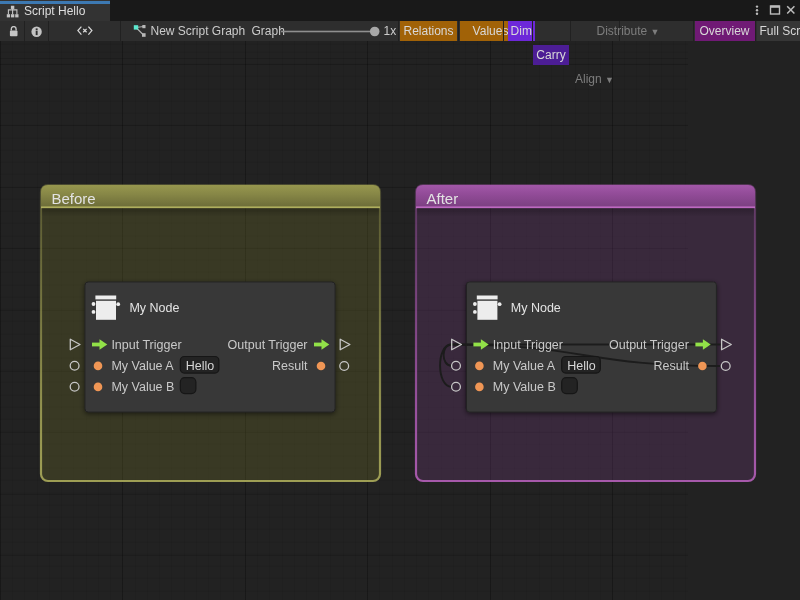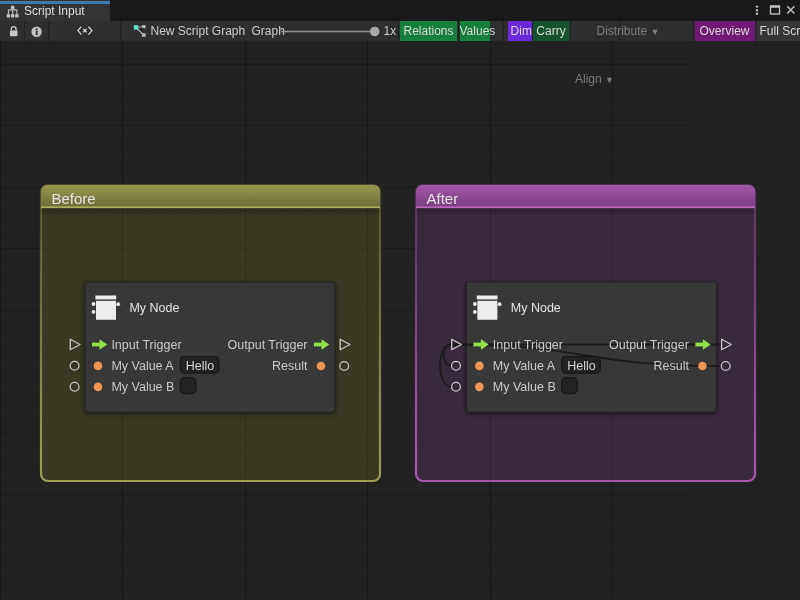--- a/index.html
+++ b/index.html
@@ -4,21 +4,21 @@
 <style>
   html,body{margin:0;padding:0;width:800px;height:600px;overflow:hidden;
     background:#222222;font-family:"Liberation Sans",sans-serif;-webkit-font-smoothing:antialiased;}
   #tabbar{position:absolute;left:0;top:0;width:800px;height:21px;background:#191919;}
   #tab{position:absolute;left:0;top:0;width:110px;height:21px;background:#333333;}
   #tabblue{position:absolute;left:0;top:1px;width:110px;height:2.5px;background:#3d79b2;}
   #tabtext{position:absolute;left:24px;top:4px;font-size:12px;color:#dedede;}
   #toolbar{position:absolute;left:0;top:21px;width:800px;height:20px;background:#2e2e2e;}
   .sep{position:absolute;top:21px;width:1px;height:20px;background:#212121;}
   .btn{position:absolute;top:21px;height:20px;line-height:20px;font-size:12px;color:#d8d8d8;text-align:center;}
-  .btn.on{background:#15803d;}
+  .btn.on{background:#a16207;}
   .btn.off{color:#7d7d7d;}
   .mini{position:absolute;top:21px;height:20px;line-height:21px;font-size:12px;color:#cccccc;}
   #canvas{position:absolute;left:0;top:41px;width:688px;height:559px;
     background-color:#222222;
     background-image:
       repeating-linear-gradient(90deg, rgba(0,0,0,0.24) 0px, rgba(0,0,0,0.24) 1px, transparent 1px, transparent 122.4px),
       repeating-linear-gradient(180deg, rgba(0,0,0,0.16) 0px, rgba(0,0,0,0.16) 1px, transparent 1px, transparent 61.4px),
       repeating-linear-gradient(90deg, rgba(0,0,0,0.07) 0px, rgba(0,0,0,0.07) 1px, transparent 1px, transparent 12.24px),
       repeating-linear-gradient(180deg, rgba(0,0,0,0.07) 0px, rgba(0,0,0,0.07) 1px, transparent 1px, transparent 12.24px);
     background-position: 0px 0px, 0px 23px, 0px 0px, 0px 10.7px;
@@ -159,21 +159,21 @@
 <div id="tabblue"></div>
 <svg id="tabicon" style="position:absolute;left:5px;top:5px;" width="15" height="14" viewBox="0 0 15 14">
   <g stroke="#c4c4c4" stroke-width="1.1" fill="none">
     <path d="M7.6,3.9 L7.6,9.2 M3.4,9.2 L3.4,4.9 L11.9,4.9 L11.9,9.2"></path>
   </g>
   <rect x="5.9" y="0.75" width="3.4" height="3.2" fill="#c4c4c4"></rect>
   <rect x="1.8" y="9.2" width="3.3" height="3.2" fill="#c4c4c4"></rect>
   <rect x="6" y="9.2" width="3.3" height="3.2" fill="#c4c4c4"></rect>
   <rect x="10.2" y="9.2" width="3.3" height="3.2" fill="#c4c4c4"></rect>
 </svg>
-<div id="tabtext">Script Input</div>
+<div id="tabtext">Script Hello</div>
 
 <svg style="position:absolute;left:750px;top:3px;" width="50" height="15" viewBox="0 0 50 15">
   <g fill="#bcbcbc">
     <circle cx="7" cy="3.6" r="1.2"></circle>
       <circle cx="7" cy="7.2" r="1.2"></circle>
       <circle cx="7" cy="10.8" r="1.2"></circle>
   </g>
   <rect x="20.5" y="3" width="9" height="8" fill="none" stroke="#bcbcbc" stroke-width="1.4"></rect>
   <rect x="20.5" y="2.6" width="9" height="2.2" fill="#bcbcbc"></rect>
   <path d="M37.2,3.2 L44.4,10.6 M44.4,3.2 L37.2,10.6" stroke="#bcbcbc" stroke-width="1.5"></path>
@@ -209,25 +209,25 @@
 <div class="mini" style="left:251.5px;">Graph</div>
 <svg style="position:absolute;left:280px;top:21px;" width="100" height="20" viewBox="0 0 100 20">
   <rect x="1" y="9.7" width="98" height="1.6" fill="#8f8f8f"></rect>
   <circle cx="94.7" cy="10.5" r="4.8" fill="#a8a8a8"></circle>
 </svg>
 <div class="mini" style="left:383.5px;text-align:right;">1x</div>
 
 <div class="sep" style="left:398px;"></div>
 <div class="btn on" style="left:400px;width:57px;">Relations</div>
 <div class="sep" style="left:458px;"></div>
-<div class="btn on" style="left:459.5px;width:30px;">Values</div>
+<div class="btn on" style="left:459.5px;width:62px;">Values</div>
 <div class="sep" style="left:502.5px;"></div>
 <div class="btn" style="left:508px;width:26.5px;background:#6d28d9;">Dim</div>
 <div class="sep" style="left:531.5px;"></div>
-<div class="btn" style="left:533px;width:36px;background:#14532d;">Carry</div>
+<div class="btn" style="left:533px;width:36px;background:#4c1d95;margin-top:24px;">Carry</div>
 <div class="sep" style="left:570px;"></div>
 <div class="btn off" style="left:571.5px;width:46px;margin-top:48px;">Align <span style="font-size:9px;">▼</span></div>
 <div class="sep" style="left:618.5px;"></div>
 <div class="btn off" style="left:592px;width:72px;">Distribute <span style="font-size:9px;">▼</span></div>
 <div class="sep" style="left:693px;"></div>
 <div class="btn" style="left:694.5px;width:60px;background:#701a75;">Overview</div>
 <div class="sep" style="left:755px;"></div>
 <div class="btn" style="left:756.5px;width:43.5px;background:#363636;text-align:left;padding-left:3px;overflow:hidden;white-space:nowrap;">Full Screen</div>
 
 </body></html>

